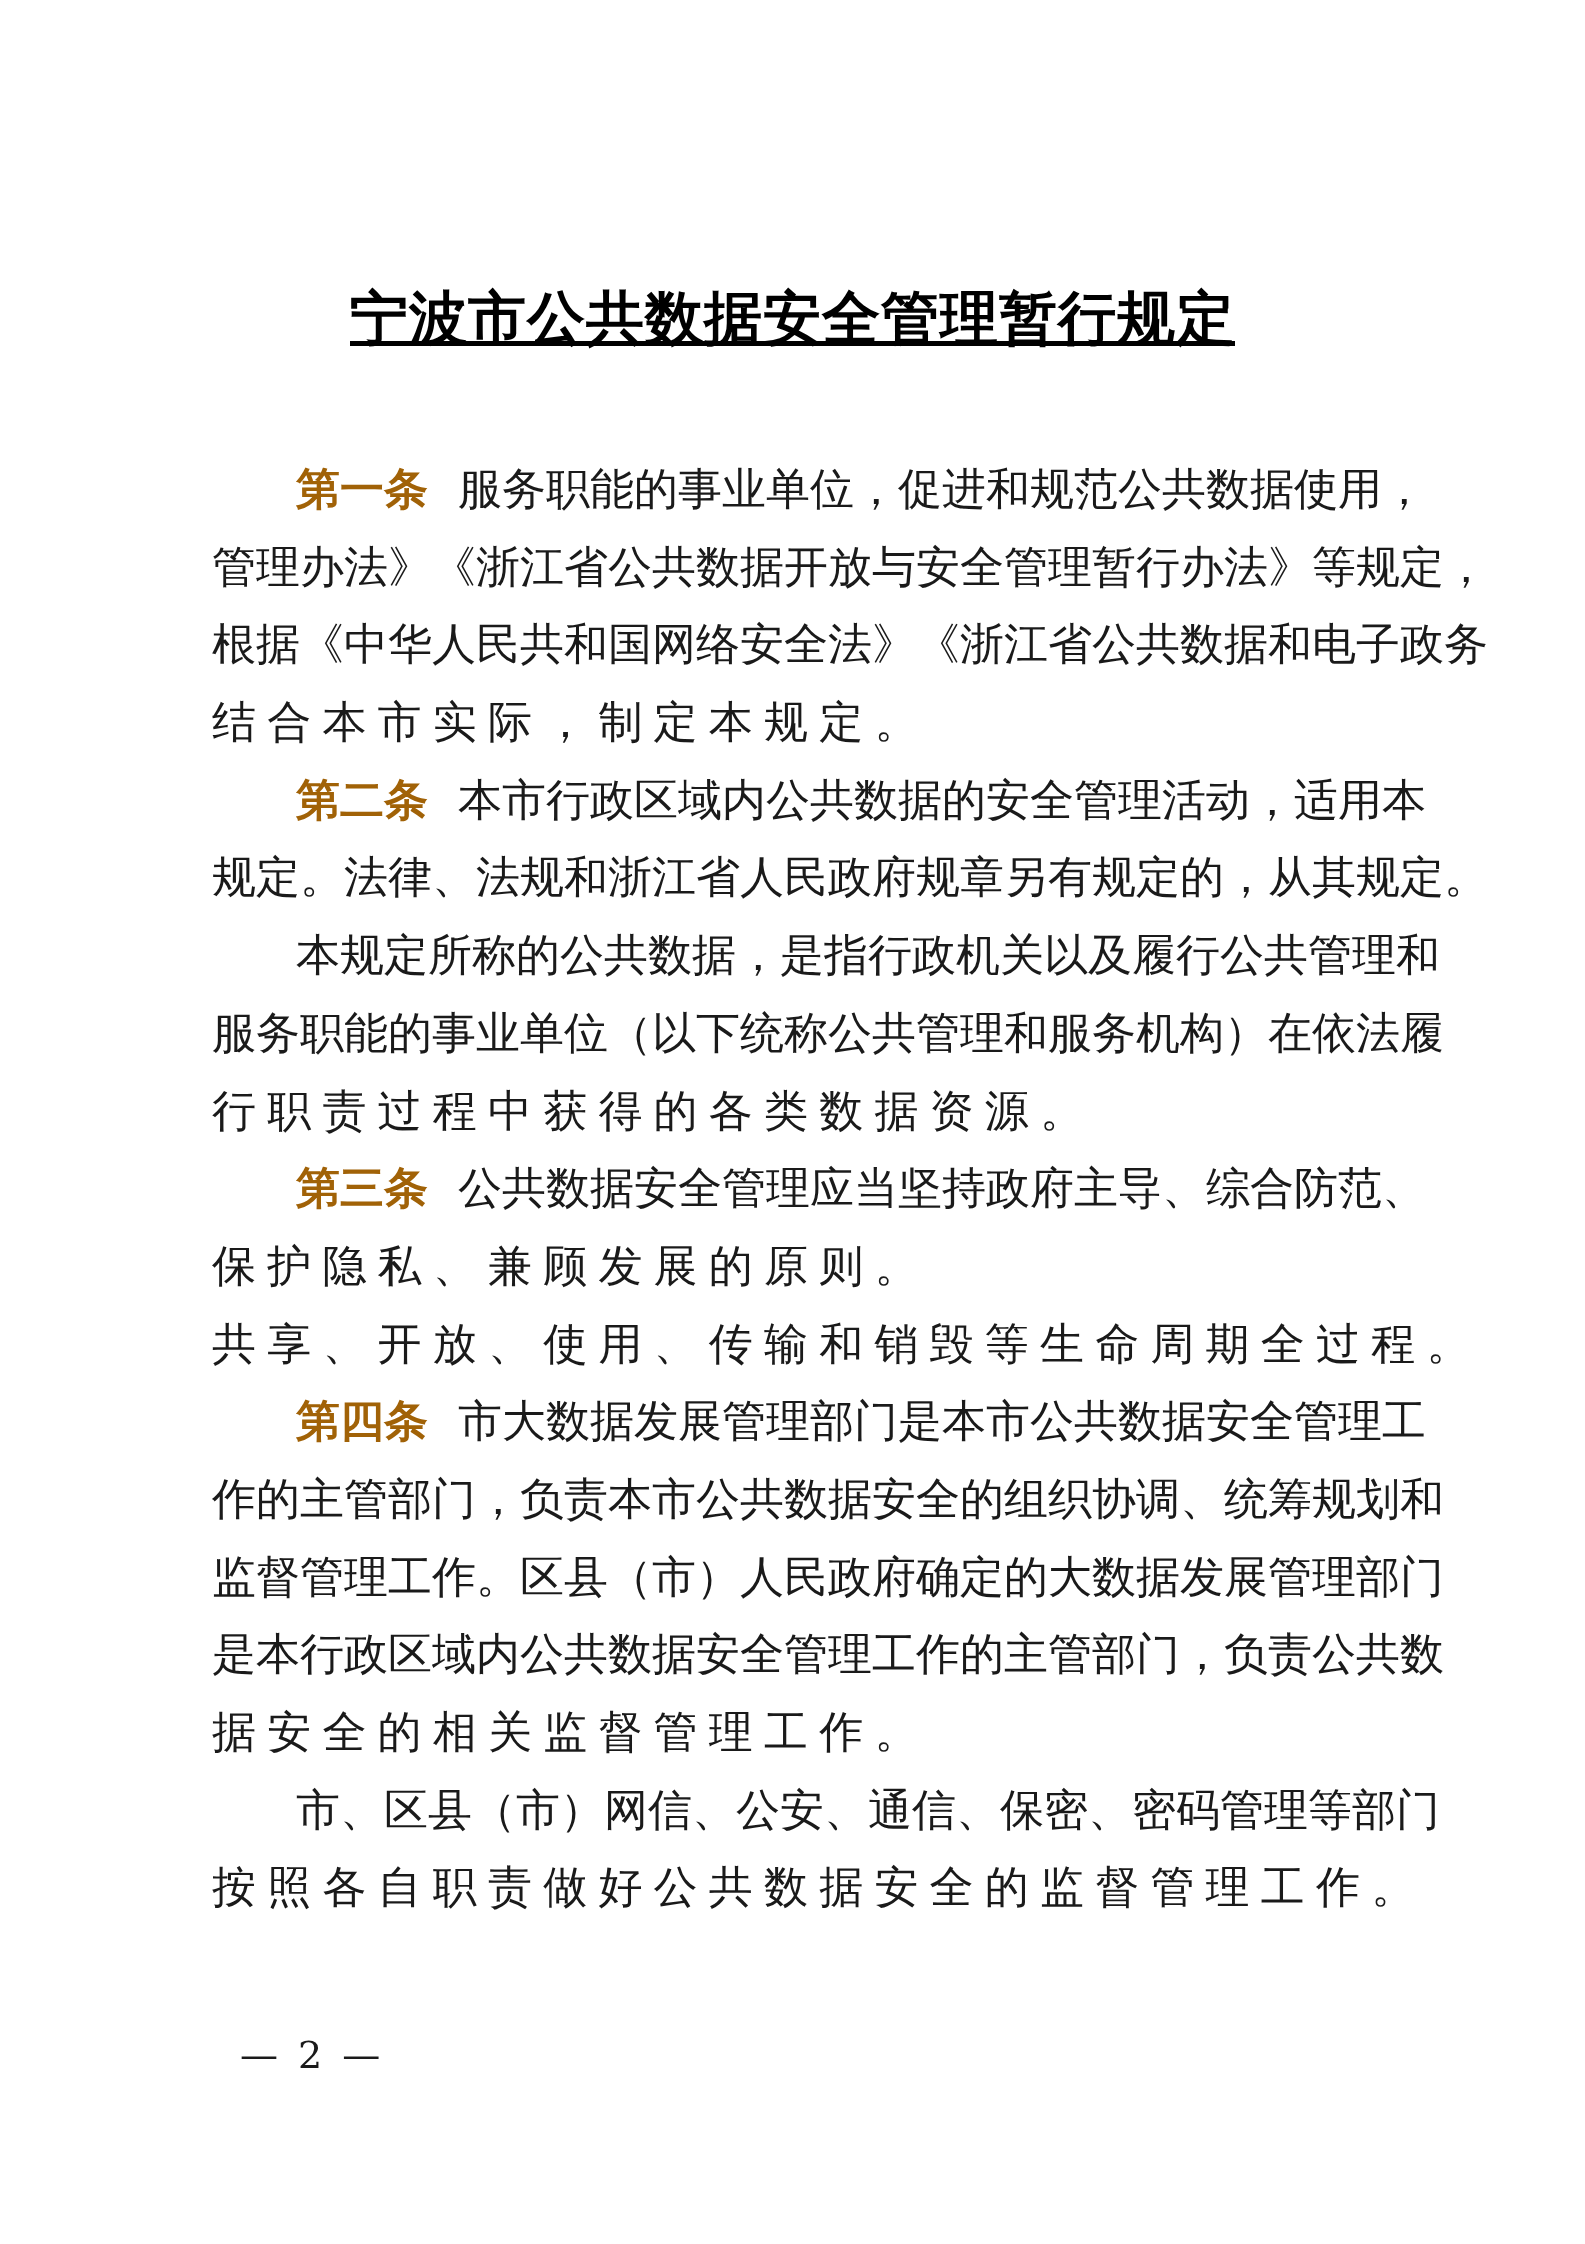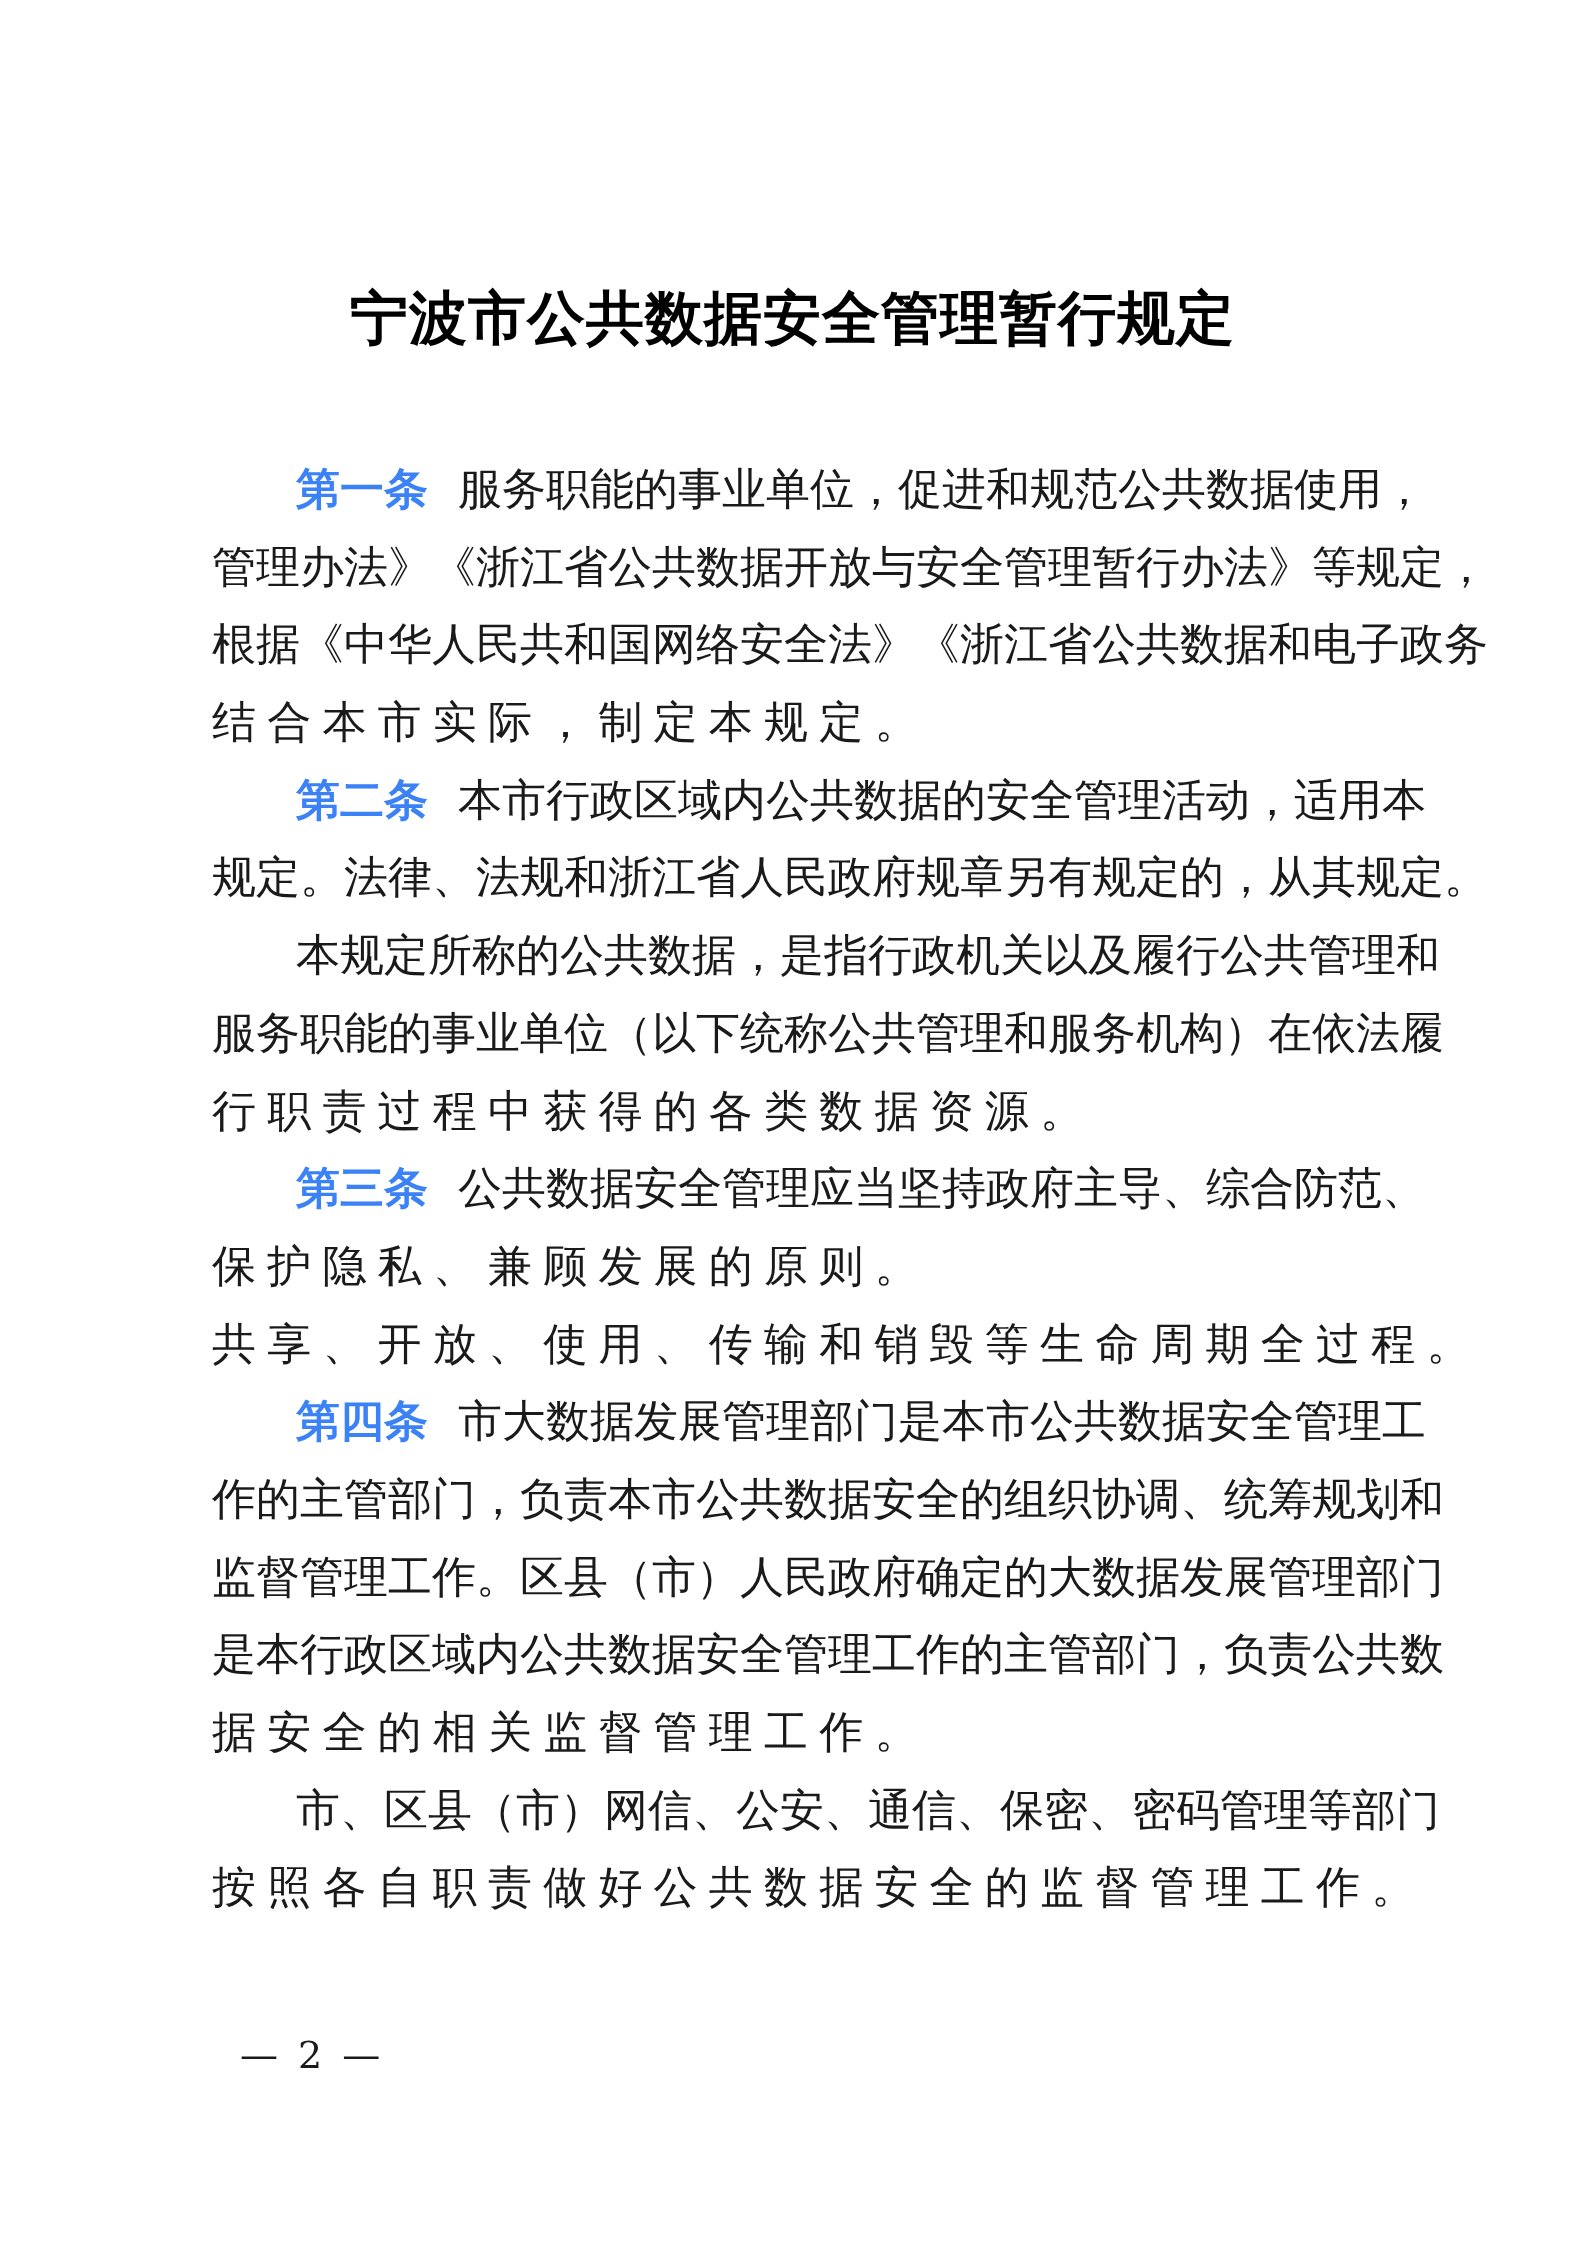--- a/index.html
+++ b/index.html
@@ -20,20 +20,21 @@
       left: 0;
       top: 278px;
       width: 1585px;
       text-align: center;
       font-family: "DejaVu Sans", "Liberation Sans", sans-serif;
       font-weight: bold;
       font-size: 58px;
       line-height: 80px;
       letter-spacing: 1px;
       color: #000;
+      text-decoration: underline;
     }
     .body-text {
       position: absolute;
       left: 212px;
       top: 450px;
       width: 1200px;
     }
     .line {
       height: 77.7px;
       line-height: 77.7px;
@@ -47,21 +48,21 @@
     .line.justify {
       text-align: justify;
       text-align-last: justify;
       letter-spacing: 0;
       width: 1195px;
     }
     .indent { padding-left: 84px; }
     .line.justify.indent { width: 1111px; }
     .article-label {
       font-weight: bold;
-      color: #3b82f6;
+      color: #a16207;
       letter-spacing: 0;
     }
     .gap { display: inline-block; width: 30px; }
     .page-number {
       position: absolute;
       left: 240px;
       top: 2030px;
       font-family: "DejaVu Serif", "Liberation Serif", serif;
       font-size: 38px;
       line-height: 50px;

